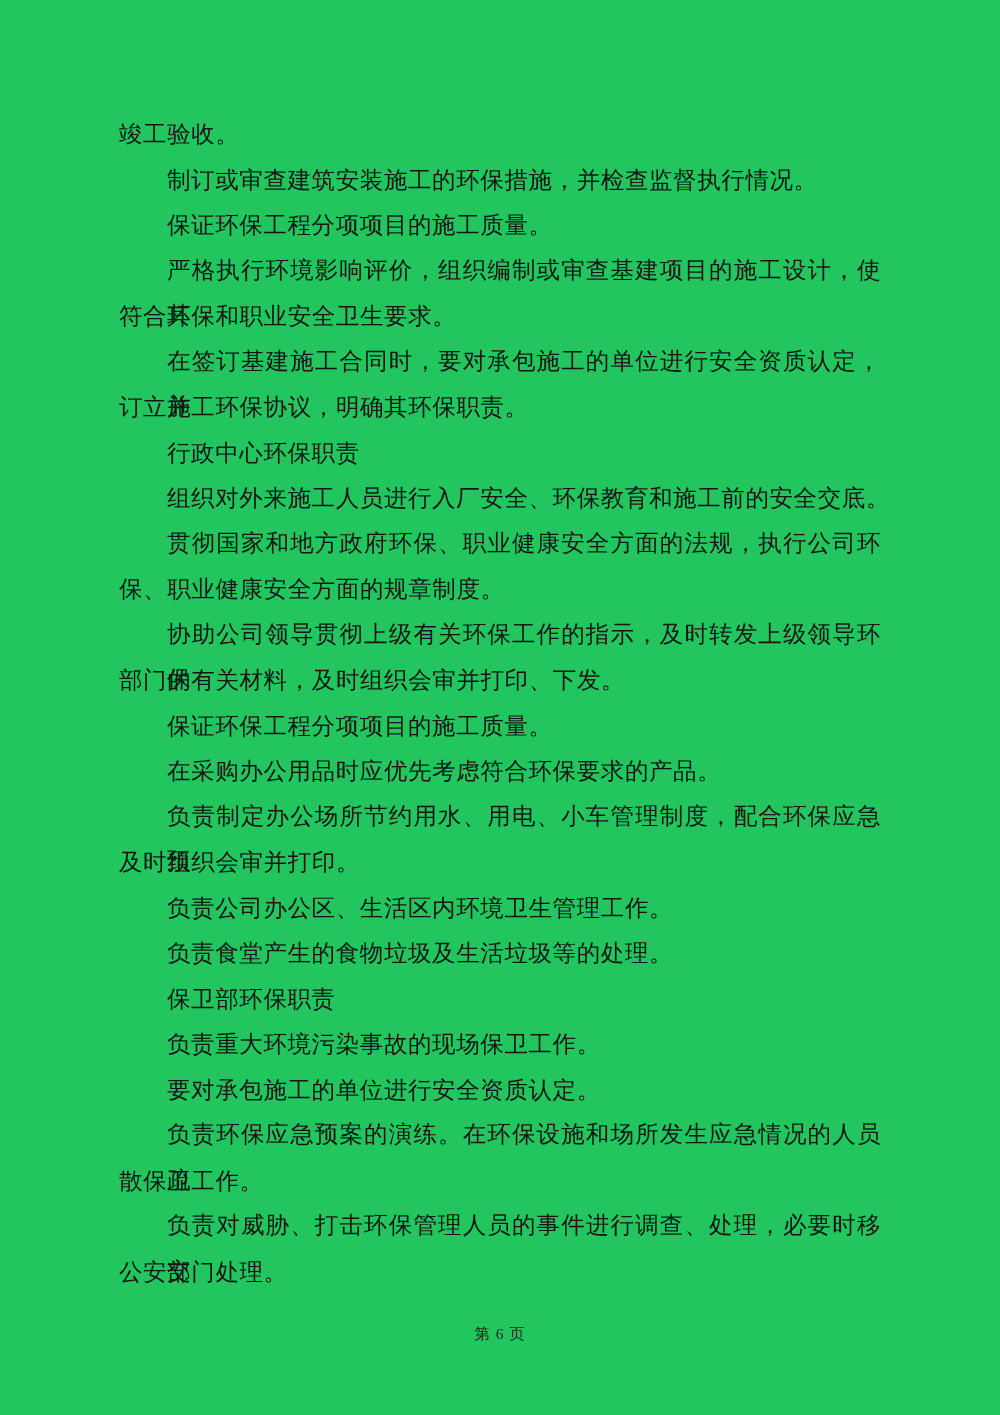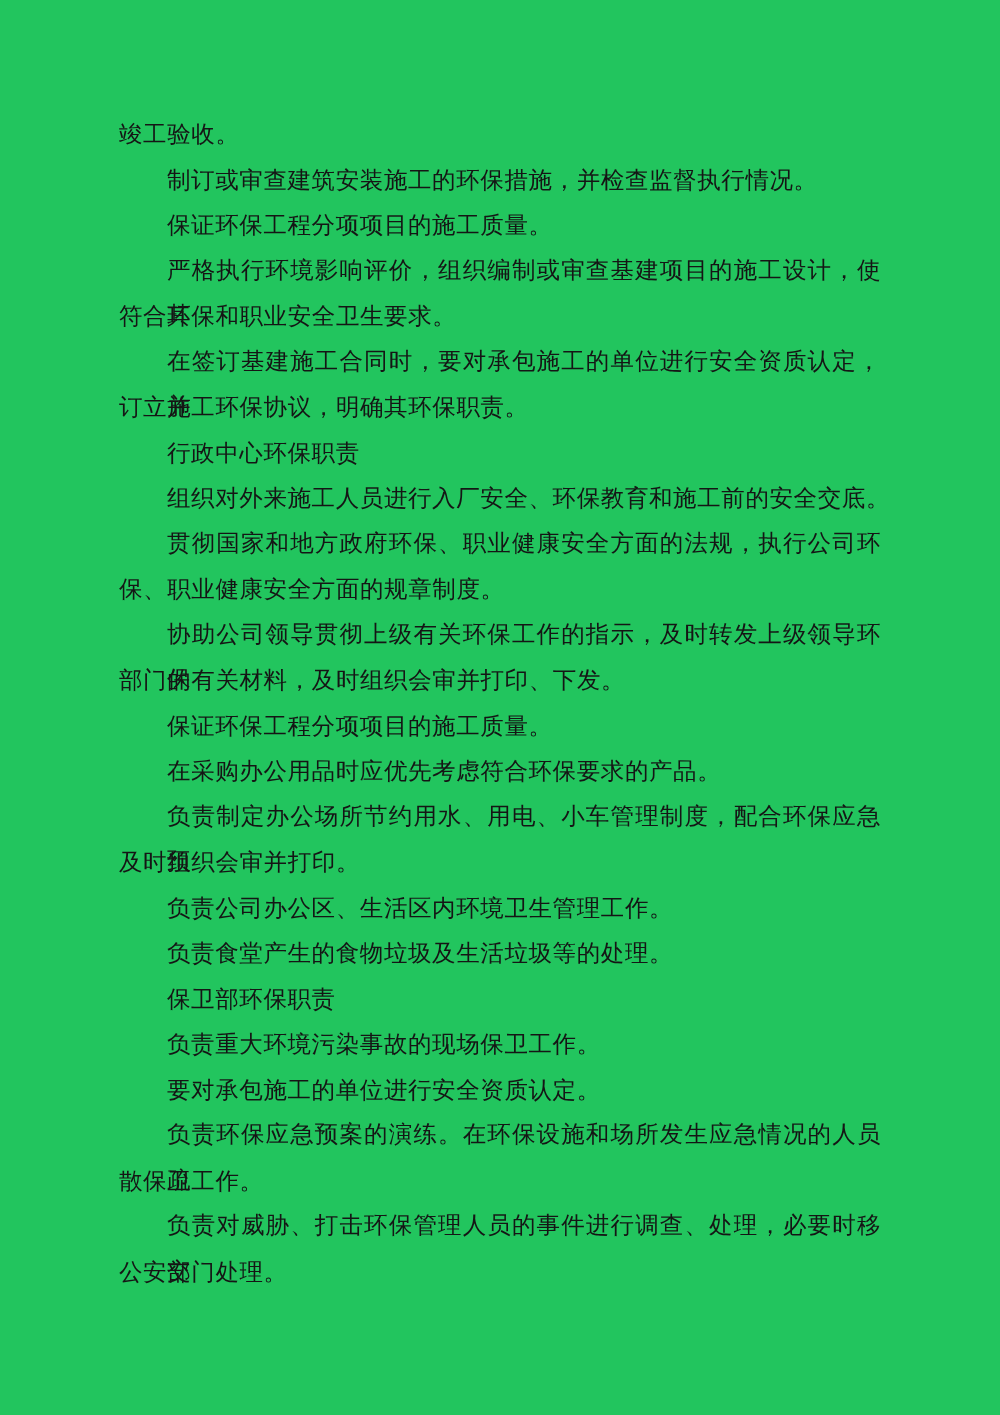--- a/index.html
+++ b/index.html
@@ -77,13 +77,14 @@
     <div class="line indent">负责食堂产生的食物垃圾及生活垃圾等的处理。</div>
     <div class="line indent">保卫部环保职责</div>
     <div class="line indent">负责重大环境污染事故的现场保卫工作。</div>
     <div class="line indent">要对承包施工的单位进行安全资质认定。</div>
     <div class="line indent fill">负责环保应急预案的演练。在环保设施和场所发生应急情况的人员疏</div>
     <div class="line">散保卫工作。</div>
     <div class="line indent fill">负责对威胁、打击环保管理人员的事件进行调查、处理，必要时移交</div>
     <div class="line">公安部门处理。</div>
   </div>
 
+  <div class="footer">第 6 页</div>
 </div>
 
 </body></html>

